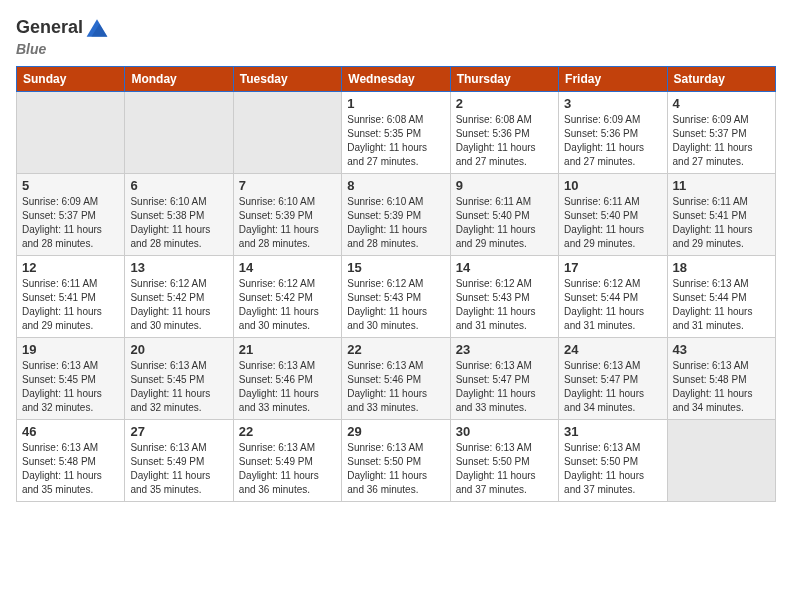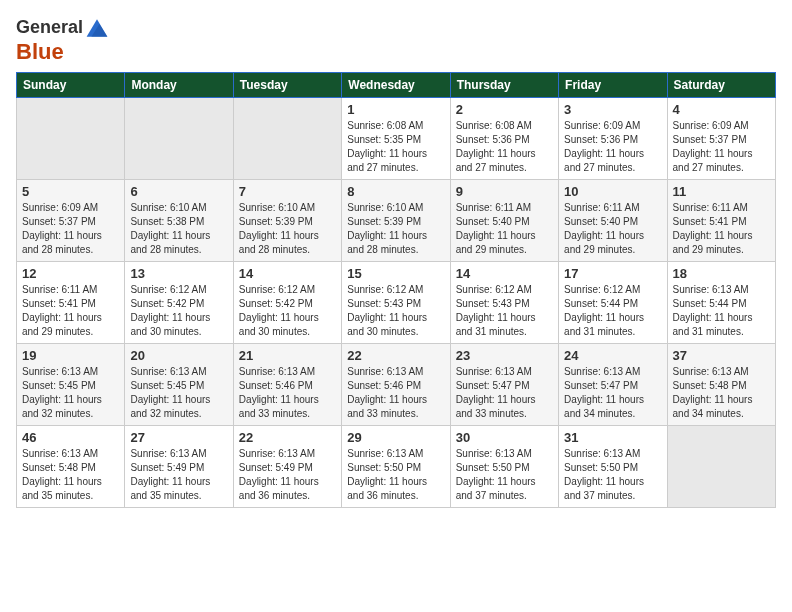--- a/index.html
+++ b/index.html
@@ -21,24 +21,25 @@
       align-items: center;
       gap: 0px;
     }
     .logo-text-general {
       font-size: 18px;
       font-weight: bold;
       color: #333;
       line-height: 1.1;
     }
     .logo-text-blue {
-      font-size: 22px;
-      font-weight: bold;
-      color: #c2410c;
+      font-size: 14px;
+      font-weight: bold;
+      color: #737373;
       line-height: 1.1;
+      font-style: italic;
     }
     .logo-icon {
       width: 24px;
       height: 24px;
       margin-left: 2px;
     }
     .title-area {
       text-align: right;
     }
     .calendar-title {
@@ -49,21 +50,21 @@
     .calendar-subtitle {
       font-size: 14px;
       color: #333;
     }
     table {
       width: 100%;
       border-collapse: collapse;
       font-size: 11px;
     }
     thead tr th {
-      background-color: #14532d;
+      background-color: #c2410c;
       color: #fff;
       text-align: left;
       padding: 5px 6px;
       font-size: 12px;
       font-weight: bold;
       border: 1px solid #2a6bcc;
     }
     tbody tr td {
       vertical-align: top;
       padding: 4px 5px;
@@ -223,21 +224,21 @@
         </td>
         <td>
           <div class="day-number">23</div>
           <div class="day-info">Sunrise: 6:13 AM<br>Sunset: 5:47 PM<br>Daylight: 11 hours and 33 minutes.</div>
         </td>
         <td>
           <div class="day-number">24</div>
           <div class="day-info">Sunrise: 6:13 AM<br>Sunset: 5:47 PM<br>Daylight: 11 hours and 34 minutes.</div>
         </td>
         <td>
-          <div class="day-number">37</div>
+          <div class="day-number">43</div>
           <div class="day-info">Sunrise: 6:13 AM<br>Sunset: 5:48 PM<br>Daylight: 11 hours and 34 minutes.</div>
         </td>
       </tr>
       <tr>
         <td>
           <div class="day-number">46</div>
           <div class="day-info">Sunrise: 6:13 AM<br>Sunset: 5:48 PM<br>Daylight: 11 hours and 35 minutes.</div>
         </td>
         <td>
           <div class="day-number">27</div>

